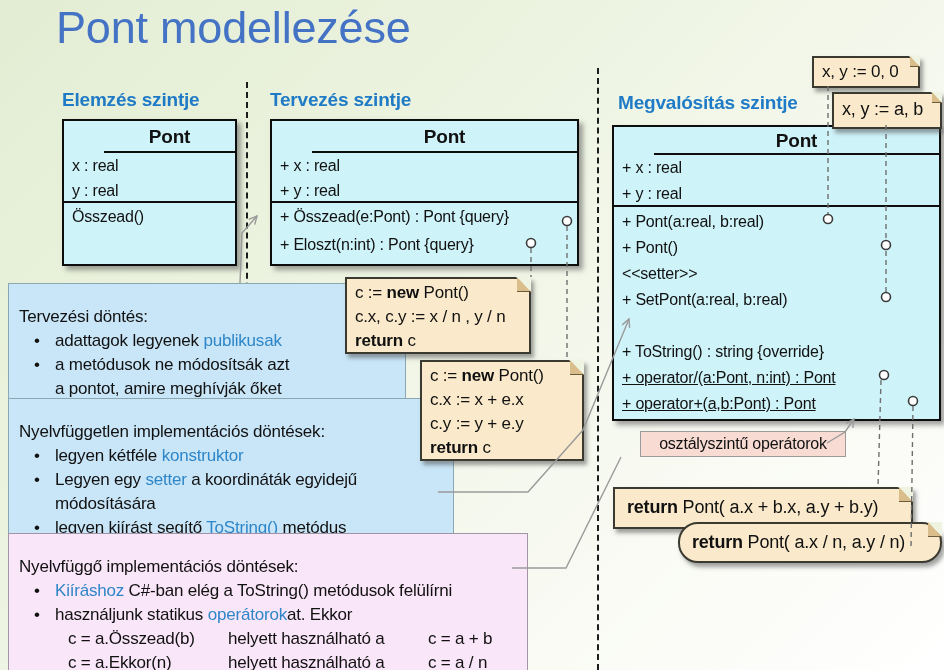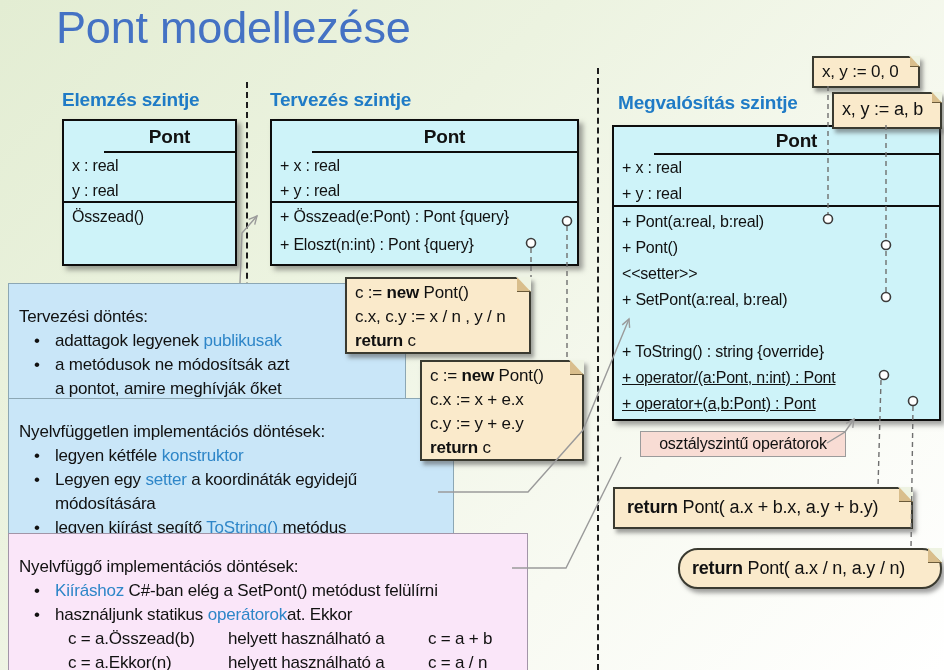--- a/index.html
+++ b/index.html
@@ -124,21 +124,21 @@
     <div class="nline">c.x := x + e.x</div>
     <div class="nline">c.y := y + e.y</div>
     <div class="nline"><span class="kw">return</span><span> c</span></div>
   </div>
 
   <div class="abs note" style="left:613px;top:487px;width:296px;height:38px;">
     <div class="corner-bg"></div>
     <div class="corner-fold"></div>
     <div class="nline" style="line-height:37px;font-size:18px;padding-left:12px;"><span class="kw">return</span><span> Pont( a.x + b.x, a.y + b.y)</span></div>
   </div>
-  <div class="abs note" style="left:678px;top:548px;width:260px;height:37px;border-radius:20px;">
+  <div class="abs note" style="left:678px;top:522px;width:260px;height:37px;border-radius:20px;">
     <div class="corner-bg"></div>
     <div class="corner-fold"></div>
     <div class="nline" style="line-height:36px;font-size:18px;padding-left:12px;"><span class="kw">return</span><span> Pont( a.x / n, a.y / n)</span></div>
   </div>
 
   <div class="abs taglabel" style="left:620px;top:431px;width:204px;height:24px;line-height:24px;margin-left:20px;">
     <span>osztályszintű operátorok</span>
   </div>
 
   <div class="abs callout blue" style="left:8px;top:283px;width:380px;height:102px;">
@@ -168,21 +168,21 @@
     <div class="brow">
         <span class="bglyph">•</span>
         <span><span>legyen kiírást segítő </span><span class="hl">ToString()</span><span> metódus</span></span>
       </div>
   </div>
 
   <div class="abs callout pink" style="left:8px;top:533px;width:502px;height:127px;">
     <div>Nyelvfüggő implementációs döntések:</div>
     <div class="brow">
         <span class="bglyph">•</span>
-        <span><span class="hl">Kiíráshoz</span><span> C#-ban elég a SetPont() metódust felülírni</span></span>
+        <span><span class="hl">Kiíráshoz</span><span> C#-ban elég a ToString() metódusok felülírni</span></span>
       </div>
     <div class="brow">
         <span class="bglyph">•</span>
         <span><span>használjunk statikus </span><span class="hl">operátorok</span><span>at. Ekkor</span></span>
       </div>
     <div class="code-row">
         <span class="code-l">c = a.Összead(b)</span>
         <span class="code-m">helyett használható a</span>
         <span>c = a + b</span>
       </div>

